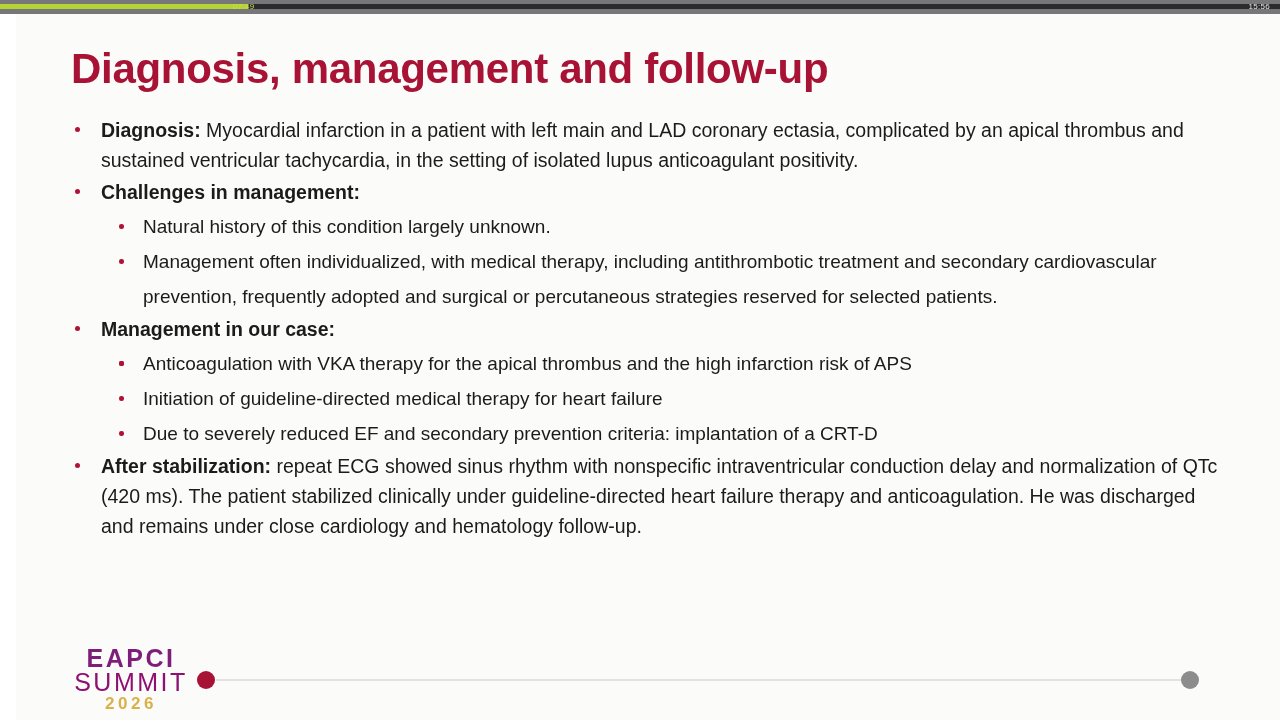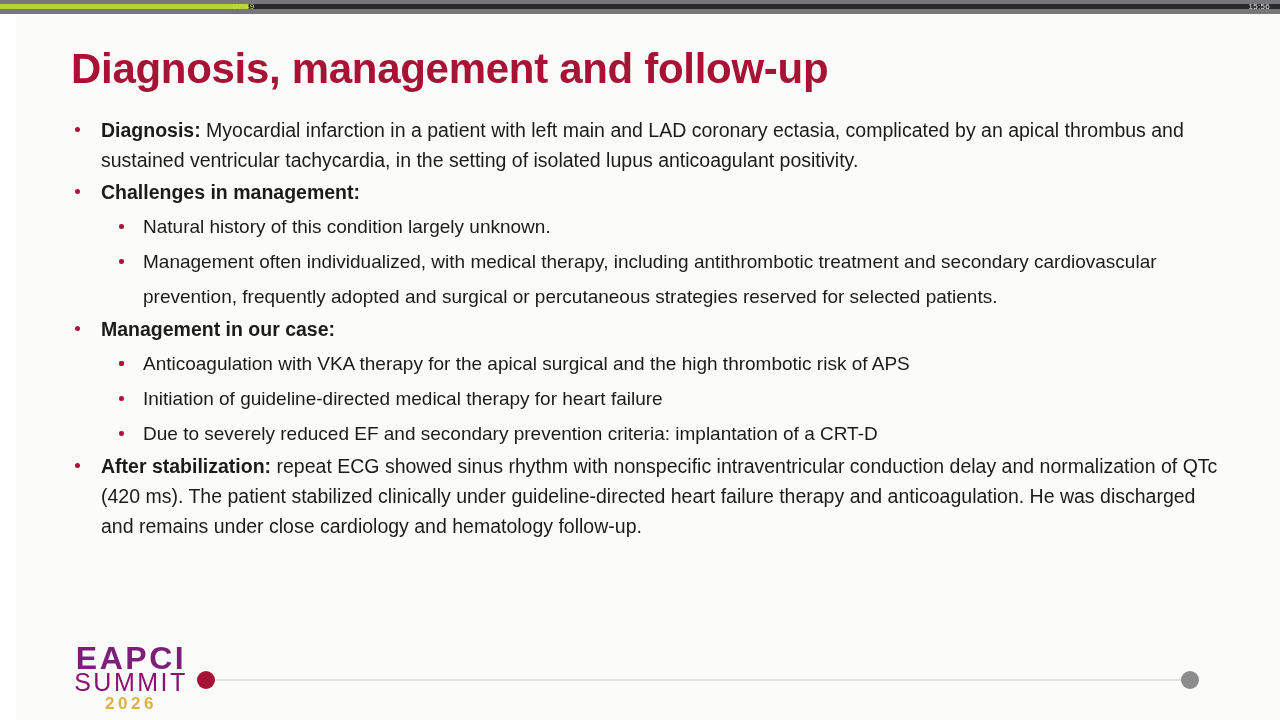--- a/index.html
+++ b/index.html
@@ -124,21 +124,21 @@
   
   .footer-logo {
     position: absolute;
     left: 40px;
     bottom: 8px;
     width: 150px;
     text-align: center;
     user-select: none;
   }
   .logo-line1 {
-    font-size: 32px;
+    font-size: 25px;
     font-weight: bold;
     letter-spacing: 2.5px;
     color: #7d1f7a;
     line-height: 24px;
   }
   .logo-line2 {
     font-size: 25px;
     font-weight: normal;
     letter-spacing: 2.5px;
     color: #8e1070;
@@ -193,21 +193,21 @@
 
   <div class="slide-title" style="color: rgb(168, 18, 52);">Diagnosis, management and follow-up</div>
 
   <div class="body" style="color: rgb(27, 27, 27);">
       <div class="bullet"><span class="dot" style="background: rgb(176, 18, 54);"></span><b>Diagnosis:</b><span class="text"> Myocardial infarction in a patient with left main and LAD coronary ectasia, complicated by an apical thrombus and sustained ventricular tachycardia, in the setting of isolated lupus anticoagulant positivity.</span></div>
       <div class="bullet"><span class="dot" style="background: rgb(176, 18, 54);"></span><b>Challenges in management:</b></div>
       <div class="bullet level2"><span class="dot" style="background: rgb(176, 18, 54);"></span><span class="text">Natural history of this condition largely unknown.</span></div>
       <div class="bullet level2"><span class="dot" style="background: rgb(176, 18, 54);"></span><span class="text">Management often individualized, with medical therapy, including antithrombotic treatment and secondary cardiovascular prevention, frequently adopted and surgical or percutaneous strategies reserved for selected patients.</span></div>
       <div class="bullet"><span class="dot" style="background: rgb(176, 18, 54);"></span><b>Management in our case:</b></div>
       <div class="bullet level2"><span class="dot" style="background: rgb(176, 18, 54);"></span></div>
-      <div class="bullet level2"><span class="dot" style="background: rgb(176, 18, 54);"></span><span class="text">Anticoagulation with VKA therapy for the apical surgical and the high thrombotic risk of APS</span></div>
+      <div class="bullet level2"><span class="dot" style="background: rgb(176, 18, 54);"></span><span class="text">Anticoagulation with VKA therapy for the apical thrombus and the high infarction risk of APS</span></div>
       <div class="bullet level2"><span class="dot" style="background: rgb(176, 18, 54);"></span><span class="text">Initiation of guideline-directed medical therapy for heart failure</span></div>
       <div class="bullet level2"><span class="dot" style="background: rgb(176, 18, 54);"></span><span class="text">Due to severely reduced EF and secondary prevention criteria: implantation of a CRT-D</span></div>
       <div class="bullet"><span class="dot" style="background: rgb(176, 18, 54);"></span><b>After stabilization:</b><span class="text"> repeat ECG showed sinus rhythm with nonspecific intraventricular conduction delay and normalization of QTc (420 ms). The patient stabilized clinically under guideline-directed heart failure therapy and anticoagulation. He was discharged and remains under close cardiology and hematology follow-up.</span></div>
     </div>
 
   <div class="footer-logo">
     <div class="logo-line1" style="color: rgb(125, 31, 122);">EAPCI</div>
     <div class="logo-line2" style="color: rgb(142, 16, 112);">SUMMIT</div>
     <div class="logo-year" style="color: rgb(217, 177, 75);">2026</div>
   </div>

